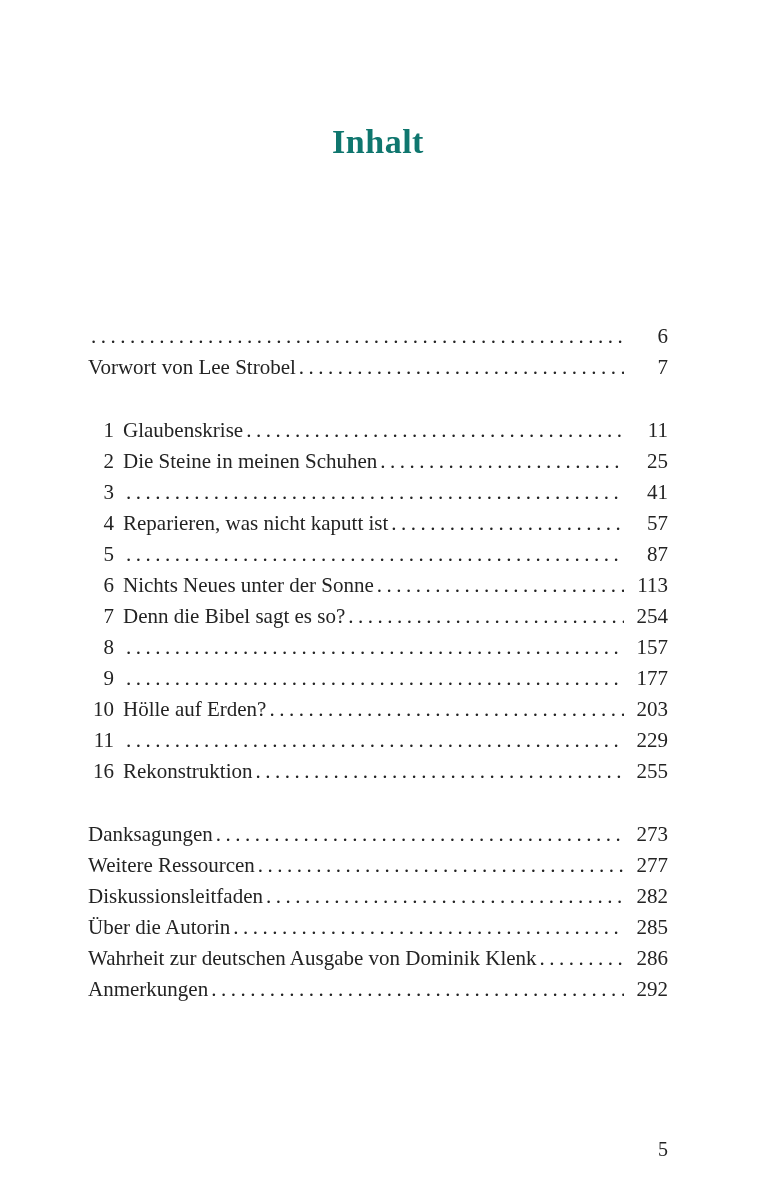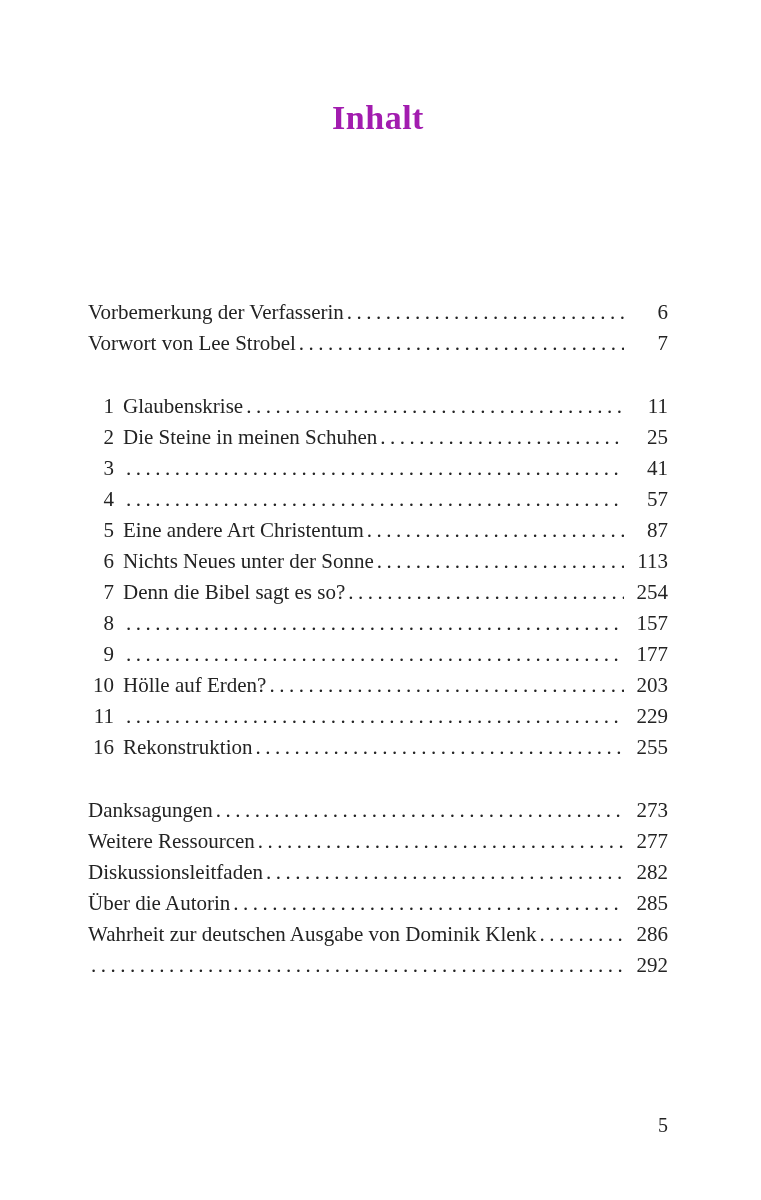--- a/index.html
+++ b/index.html
@@ -10,25 +10,26 @@
     height: 1200px;
     background: #ffffff;
     font-family: "Liberation Serif", "DejaVu Serif", serif;
     color: #232323;
     padding: 96px 93px 0 88px;
     overflow: hidden;
   }
   .page-title {
     font-size: 34px;
     font-weight: bold;
-    color: #a21caf;
+    color: #0f766e;
     text-align: center;
     line-height: 44px;
     letter-spacing: 0.5px;
     margin-bottom: 157px;
+    margin-top: 24px;
   }
   .toc-section { margin: 0; }
   .toc-section.front-matter { margin-bottom: 32px; }
   .toc-section.chapters { margin-bottom: 32px; }
   .toc-row {
     display: flex;
     align-items: baseline;
     font-size: 21px;
     line-height: 31px;
     white-space: nowrap;
@@ -64,21 +65,20 @@
 </head>
 <body>
 
 <div class="book-page">
   <h1 class="page-title">Inhalt</h1>
 
   <div id="toc-root">
       <div class="toc-section front-matter">
   <div class="toc-row">
 
-    <span class="toc-label">Vorbemerkung der Verfasserin</span>
     <span class="dot-leader">..........................................................................................</span>
     <span class="page-num">6</span>
   </div>
 
   <div class="toc-row">
 
     <span class="toc-label">Vorwort von Lee Strobel</span>
     <span class="dot-leader">..........................................................................................</span>
     <span class="page-num">7</span>
   </div>
@@ -99,27 +99,27 @@
   </div>
 
   <div class="toc-row">
     <span class="chapter-num">3</span>
     <span class="dot-leader">..........................................................................................</span>
     <span class="page-num">41</span>
   </div>
 
   <div class="toc-row">
     <span class="chapter-num">4</span>
+    <span class="toc-label">Reparieren, was nicht kaputt ist</span>
     <span class="dot-leader">..........................................................................................</span>
     <span class="page-num">57</span>
   </div>
 
   <div class="toc-row">
     <span class="chapter-num">5</span>
-    <span class="toc-label">Eine andere Art Christentum</span>
     <span class="dot-leader">..........................................................................................</span>
     <span class="page-num">87</span>
   </div>
 
   <div class="toc-row">
     <span class="chapter-num">6</span>
     <span class="toc-label">Nichts Neues unter der Sonne</span>
     <span class="dot-leader">..........................................................................................</span>
     <span class="page-num">113</span>
   </div>
@@ -194,20 +194,21 @@
 
   <div class="toc-row">
 
     <span class="toc-label">Wahrheit zur deutschen Ausgabe von Dominik Klenk</span>
     <span class="dot-leader">..........................................................................................</span>
     <span class="page-num">286</span>
   </div>
 
   <div class="toc-row">
 
+    <span class="toc-label">Anmerkungen</span>
     <span class="dot-leader">..........................................................................................</span>
     <span class="page-num">292</span>
   </div>
 </div>
     </div>
 
   <div class="footer-page-number">5</div>
 </div>
 
 </body></html>

